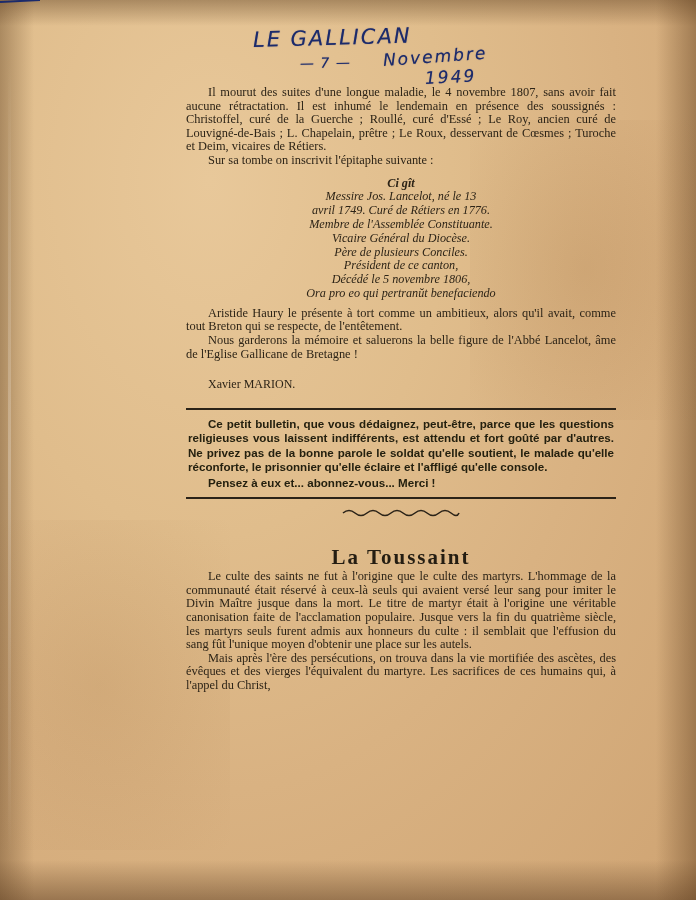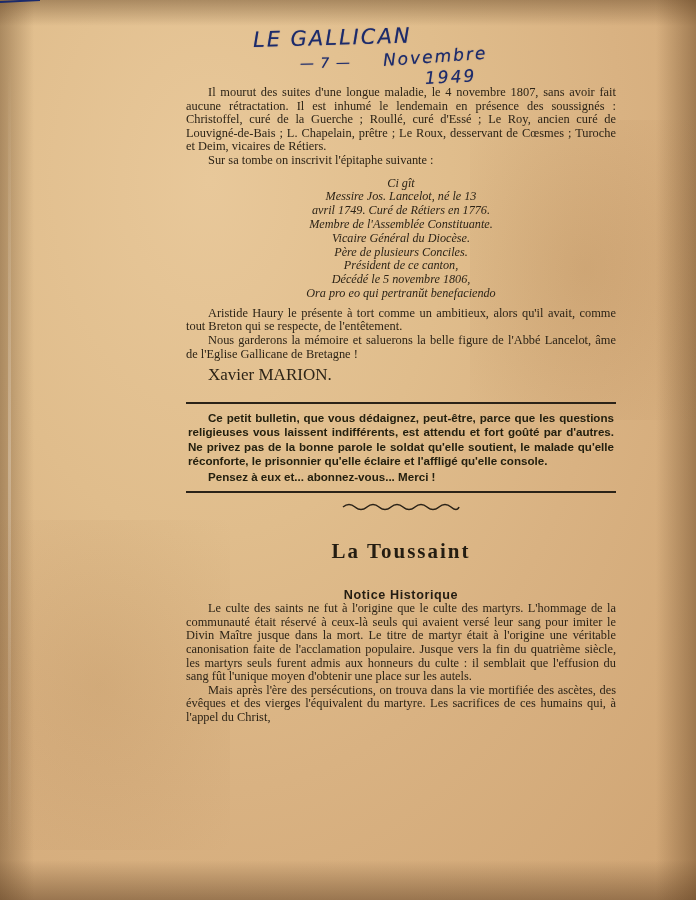--- a/index.html
+++ b/index.html
@@ -120,26 +120,26 @@
 
   .epitaph {
     margin-top: 9px;
     text-align: center;
     font-style: italic;
     font-size: 12.2px;
     line-height: 13.8px;
     color: #2d2417;
     font-family: "Liberation Serif", serif;
   }
-  .epitaph .b { font-weight: normal; }
+  .epitaph .b { font-weight: bold; }
 
   .signature {
-    margin-top: 4px;
+    margin-top: 16px;
     text-indent: 22px;
-    font-size: 17px;
+    font-size: 12px;
     color: #2d2417;
   }
 
   
   .appeal-box {
     margin-top: 16px;
     border-top: 2.5px solid #2b2318;
     border-bottom: 2.5px solid #2b2318;
     padding: 7px 2px 7px 2px;
   }
@@ -229,19 +229,18 @@
     <div class="appeal-box">
       <p>Ce petit bulletin, que vous dédaignez, peut-être, parce que les questions religieuses vous laissent indifférents, est attendu et fort goûté par d'autres. Ne privez pas de la bonne parole le soldat qu'elle soutient, le malade qu'elle réconforte, le prisonnier qu'elle éclaire et l'affligé qu'elle console.</p>
       <p class="last">Pensez à eux et... abonnez-vous... Merci !</p>
     </div>
 
     <svg class="squiggle" viewBox="0 0 120 12">
       <path d="M2,6 Q8,1 14,6 T26,6 T38,6 T50,6 T62,6 T74,6 T86,6 T98,6 T110,6 T118,6" fill="none" stroke="#2b2318" stroke-width="1.6"></path>
     </svg>
 
     <div class="section-title">La  Toussaint</div>
-    <div class="subsection-title">Notice  Historique</div>
 
     <p class="body after-sub">Le culte des saints ne fut à l'origine que le culte des martyrs. L'hommage de la communauté était réservé à ceux-là seuls qui avaient versé leur sang pour imiter le Divin Maître jusque dans la mort. Le titre de martyr était à l'origine une véritable canonisation faite de l'acclamation populaire. Jusque vers la fin du quatrième siècle, les martyrs seuls furent admis aux honneurs du culte : il semblait que l'effusion du sang fût l'unique moyen d'obtenir une place sur les autels.</p>
     <p class="body">Mais après l'ère des persécutions, on trouva dans la vie mortifiée des ascètes, des évêques et des vierges l'équivalent du martyre. Les sacrifices de ces humains qui, à l'appel du Christ,</p>
 
   </div>
 </div>
 
 </body></html>

